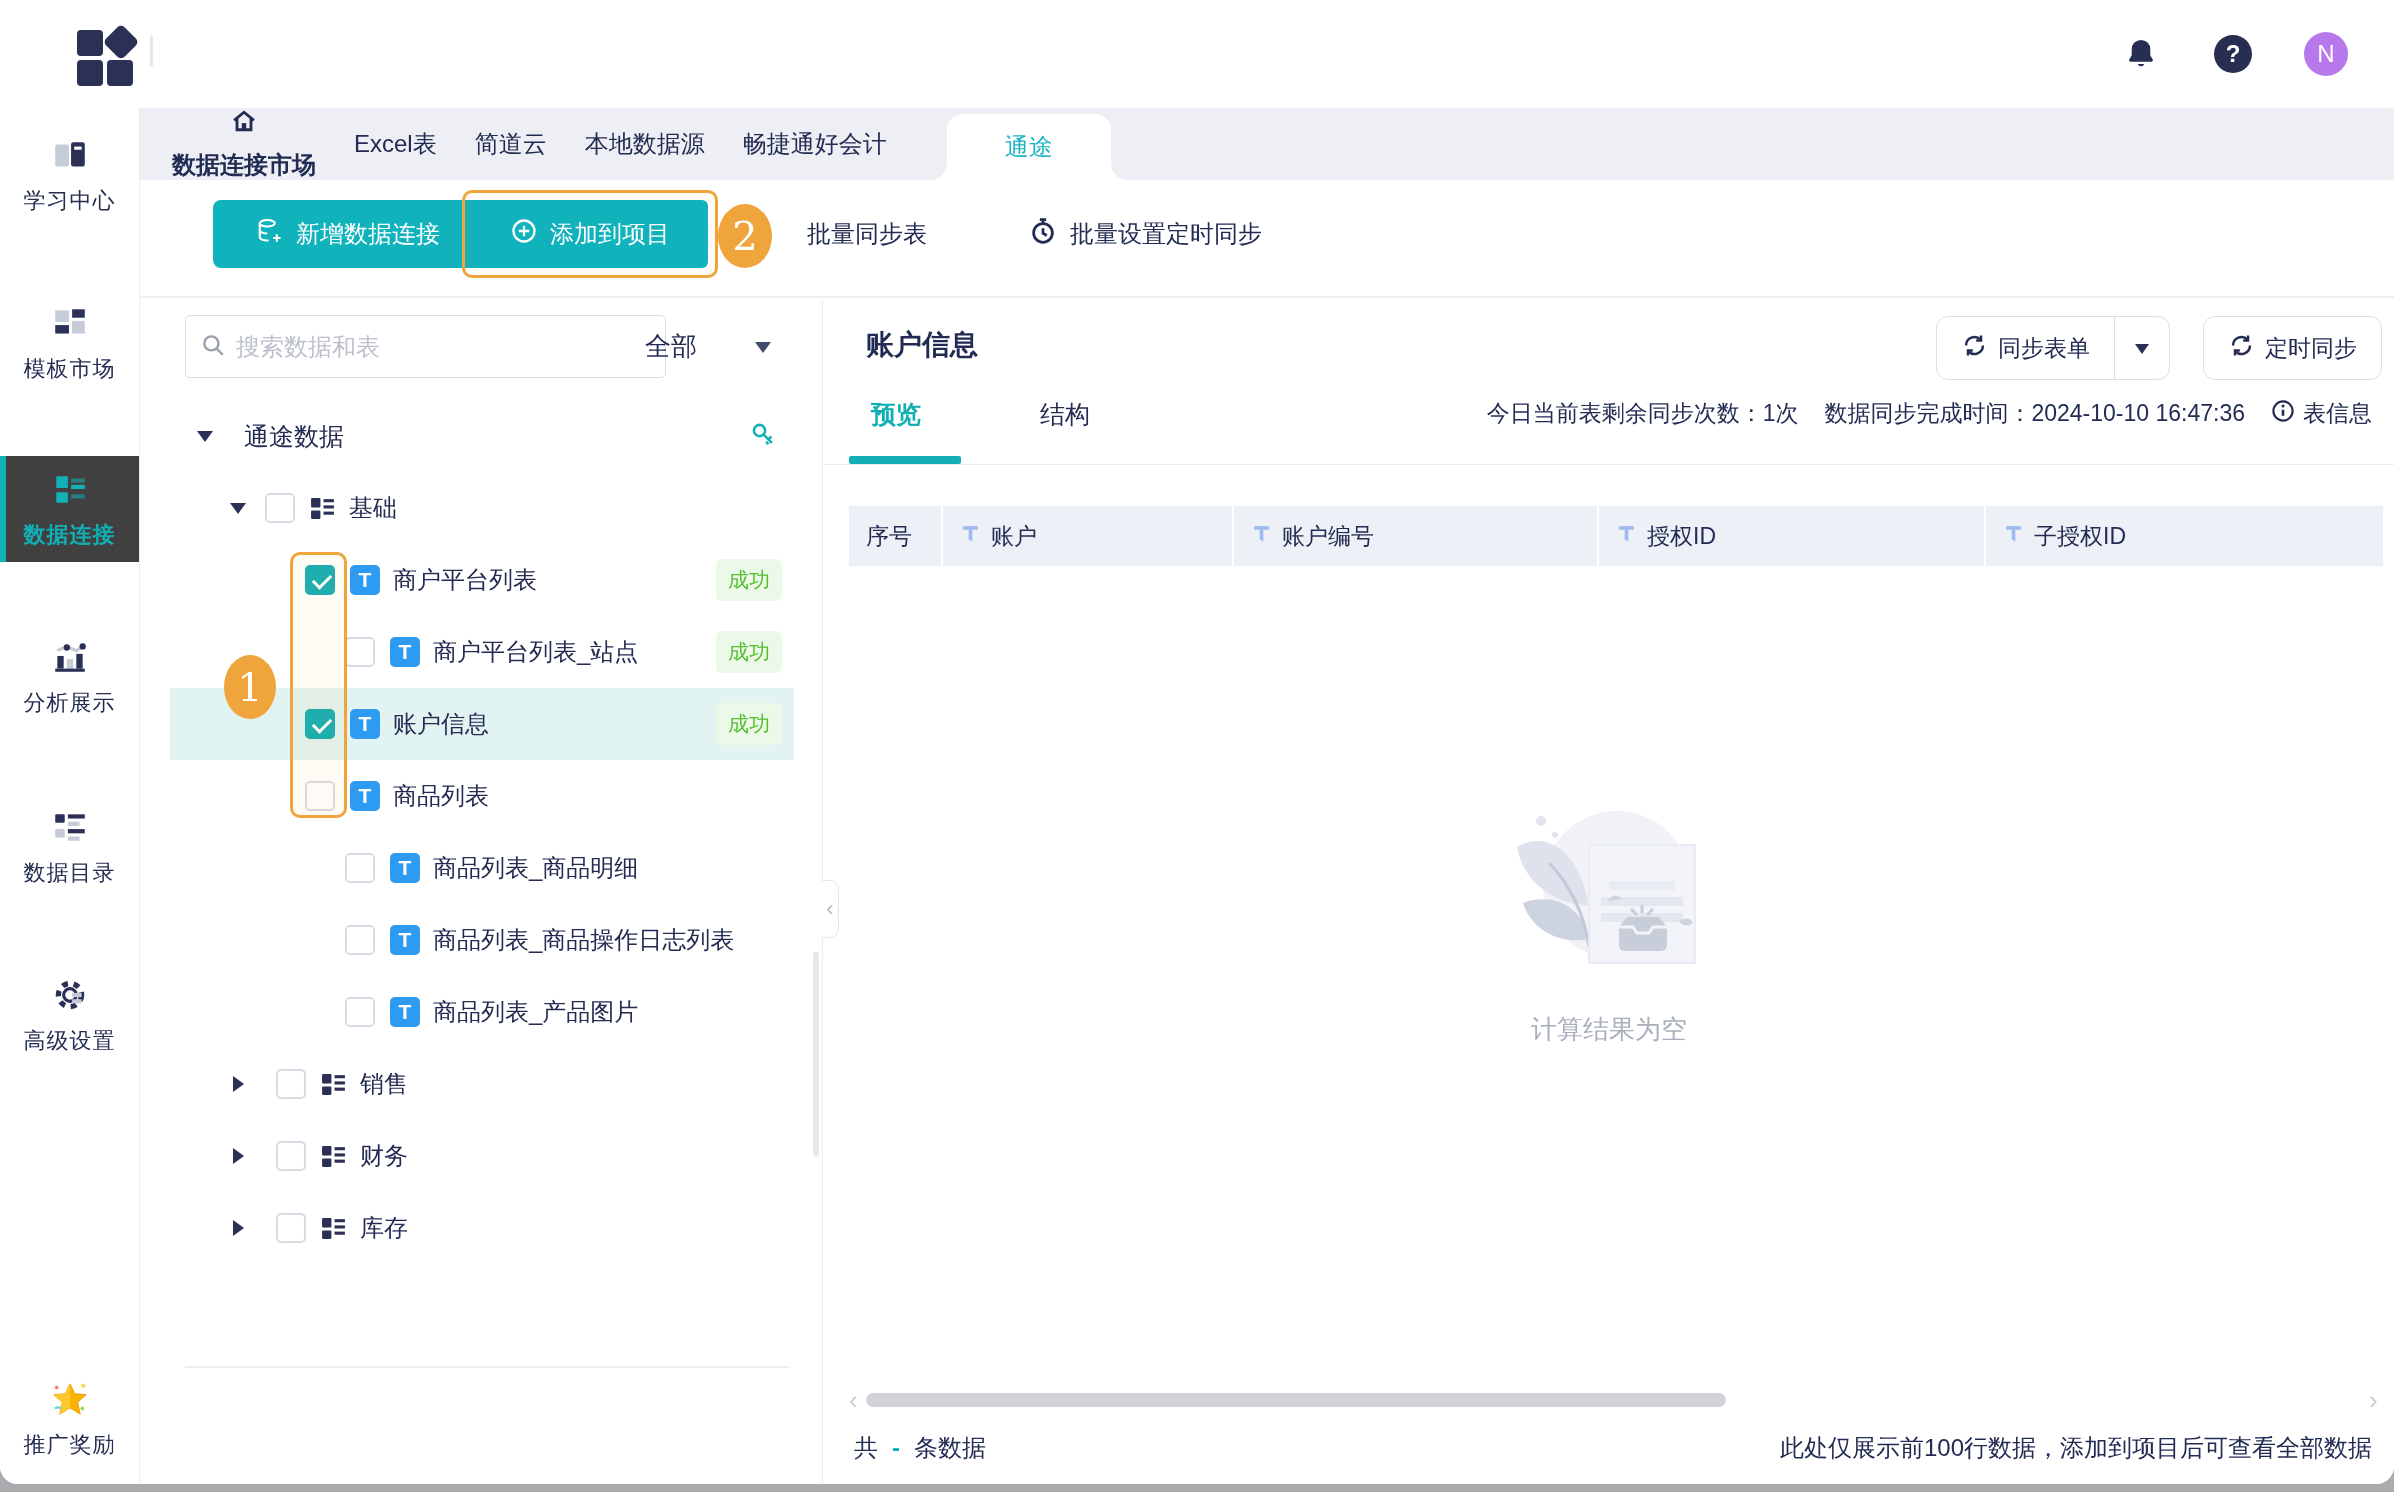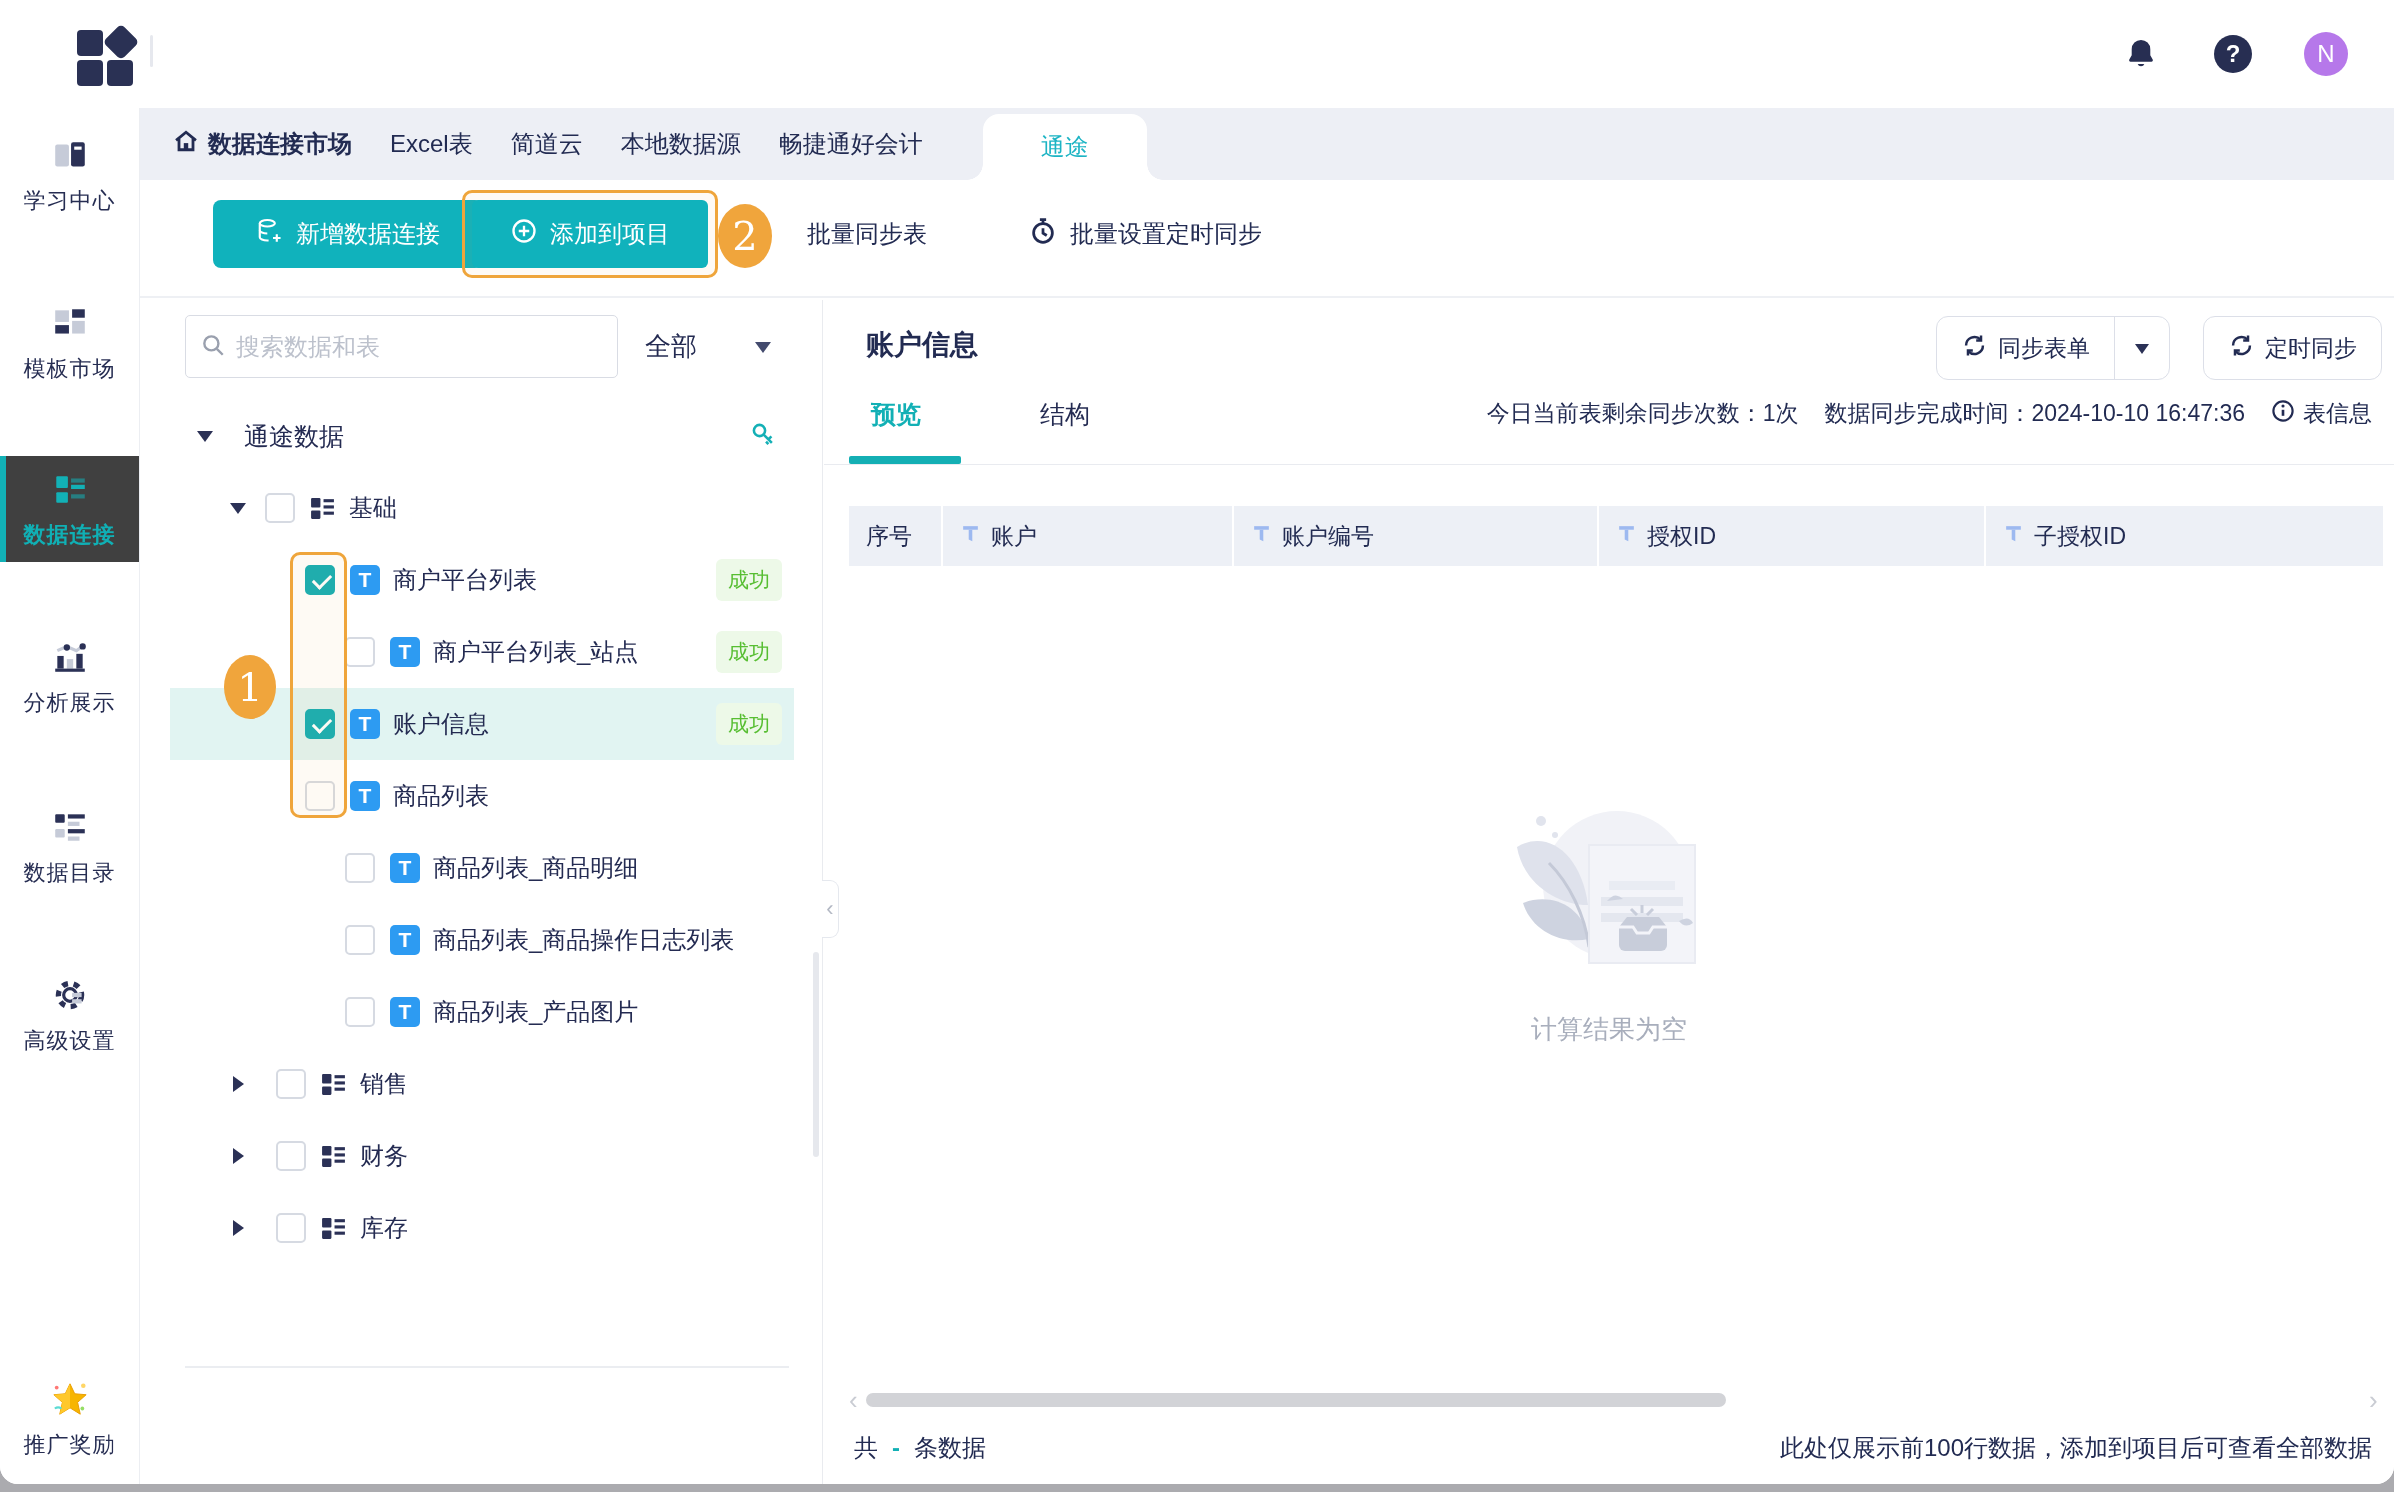--- a/index.html
+++ b/index.html
@@ -25,21 +25,21 @@
   .rail { position:absolute; left:0; top:108px; width:140px; bottom:0; background:#fff; border-right:1px solid #eceef2; }
   .rail-item { position:absolute; left:0; width:139px; text-align:center; padding:14px 0 12px; cursor:pointer; }
   .rail-item .ric { width:38px; height:38px; margin:0 auto; }
   .rail-item .rlabel { margin-top:8px; font-size:22px; color:#262d52; letter-spacing:1px; }
   .rail-item.active { background:#404040; box-shadow:inset 6px 0 0 #12b1b6; }
   .rail-item.active .rlabel { color:#10b0b5; font-weight:bold; }
 
   
   .tabstrip { position:absolute; left:140px; top:108px; right:0; height:72px; background:#edeff5; display:flex; align-items:center; padding-left:32px; }
   .navtab { font-size:24px; color:#222b52; margin-right:38px; white-space:nowrap; cursor:pointer; }
-  .navtab.market { font-weight:bold; display:flex; align-items:center; gap:8px; }
+  .navtab.market { font-weight:bold; display:flex; align-items:center; gap:8px;flex-direction:column; }
   .tab-active { position:relative; align-self:flex-end; height:66px; width:164px; margin-left:22px; background:#fff; border-radius:16px 16px 0 0; display:flex; align-items:center; justify-content:center; font-size:24px; color:#1cb4c4; cursor:default; }
   .tab-active::before, .tab-active::after { content:""; position:absolute; bottom:0; width:16px; height:16px; }
   .tab-active::before { left:-16px; background:radial-gradient(circle at 0 0, rgba(0,0,0,0) 15.5px, #fff 16px); }
   .tab-active::after { right:-16px; background:radial-gradient(circle at 16px 0, rgba(0,0,0,0) 15.5px, #fff 16px); }
 
   
   .toolbar { position:absolute; left:140px; top:180px; right:0; height:118px; background:#fff; border-bottom:2px solid #eef0f4; }
   .btn-teal { position:absolute; background:#10b2bc; color:#fff; border:none; border-radius:8px; font-size:24px; font-family:inherit; display:flex; align-items:center; justify-content:center; gap:12px; cursor:pointer;margin-left:37px; }
   .btn-new { left:36px; top:20px; width:270px; height:68px; }
   .anno-box { position:absolute; left:322px; top:10px; width:256px; height:88px; border:3px solid #efa53b; border-radius:10px; background:rgba(240,165,60,0.05); padding:7px; }
@@ -48,21 +48,21 @@
   .anno-step2 { left:578px; top:24px; width:54px; height:64px; font-size:40px; border-radius:50% / 50%; }
   .tool-link { position:absolute; top:0; height:108px; display:flex; align-items:center; gap:12px; font-size:24px; color:#222b52; cursor:pointer; }
   .tool-sync { left:597px;gap:40px; }
   .tool-schedule { left:888px; }
 
   
   .workspace { position:absolute; left:140px; top:300px; right:0; bottom:0; background:#fff; }
 
   
   .tree { position:absolute; left:0; top:0; width:683px; height:100%; border-right:1px solid #e9ebef; }
-  .search-box { position:absolute; left:45px; top:15px; width:433px; height:63px; border:1px solid #d9dce4; border-radius:5px; display:flex; align-items:center; padding:12px 14px; gap:10px; background:#fff; }
+  .search-box { position:absolute; left:45px; top:15px; width:481px; height:63px; border:1px solid #d9dce4; border-radius:5px; display:flex; align-items:center; padding:12px 14px; gap:10px; background:#fff; }
   .search-box input { border:none; outline:none; font-size:24px; color:#333; width:100%; font-family:inherit; }
   .search-box input::placeholder { color:#bcc1cc; }
   .filter { position:absolute; left:505px; top:15px; height:63px; display:flex; align-items:center; cursor:pointer; }
   .filter .flabel { font-size:26px; color:#242b52; }
   .caret-down { width:0; height:0; border:8px solid transparent; border-top:11px solid #434b6e; margin-left:58px; margin-top:10px; }
 
   .tree-root { position:absolute; left:0; top:100px; width:100%; height:72px; display:flex; align-items:center; padding-left:55px; cursor:pointer; }
   .tree-root .rt-label { font-size:25px; color:#242b52; margin-left:12px; }
   .key-slot { margin-left:auto; margin-right:45px; }
 

